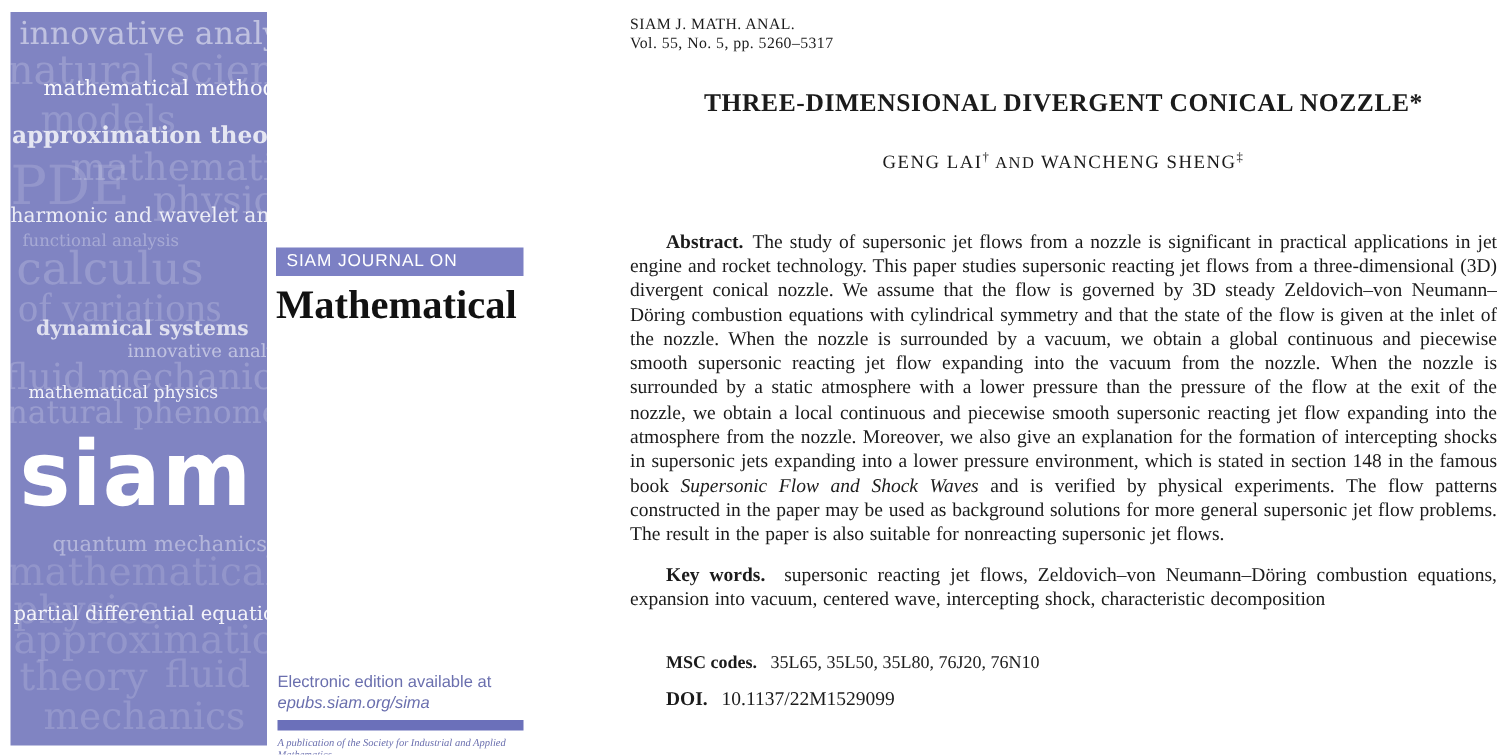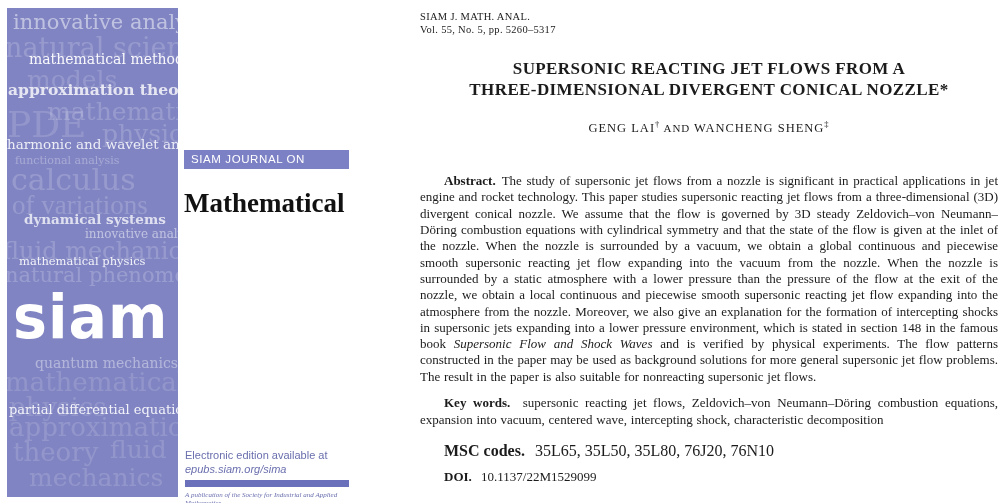--- a/index.html
+++ b/index.html
@@ -17,21 +17,21 @@
   }
   .siam-logo {
     position: absolute; left: 6px; top: 274px;
     font-family: "DejaVu Sans", sans-serif; font-weight: bold;
     font-size: 57px; letter-spacing: 1px; color: #ffffff;
     transform: scaleY(1.05); transform-origin: top left;
   }
 
   
   .banner {
-    position: absolute; left: 184px; top: 150px; width: 165px; height: 19px;
+    position: absolute; left: 184px; top: 165px; width: 165px; height: 19px;
     background: #7c80c4; color: #ffffff;
     font-family: "Liberation Sans", sans-serif; font-size: 11.5px;
     letter-spacing: 0.6px; line-height: 19px; padding-left: 7px;
   }
   .journal-title {
     position: absolute; left: 184px; top: 188px; width: 180px;
     font-family: "Liberation Serif", serif; font-weight: bold;
     font-size: 27px; line-height: 31px; color: #111111;
   }
   .eedition {
@@ -70,21 +70,21 @@
   .p-abstract {
     margin-top: 37px; font-size: 13px; line-height: 16.3px;
     text-align: justify; text-indent: 24px; word-spacing: 0.5px;
   }
   .lead { font-weight: bold; margin-right: 6px; }
   .italic { font-style: italic; }
   .p-keywords {
     margin-top: 10px; font-size: 13px; line-height: 16.5px;
     text-align: justify; text-indent: 24px; word-spacing: 0.5px;
   }
-  .p-msc { margin-top: 14px; font-size: 16px; text-indent: 24px; }
+  .p-msc { margin-top: 26px; font-size: 12px; text-indent: 24px; }
   .p-doi { margin-top: 9px; font-size: 13px; text-indent: 24px; }
 </style>
 </head>
 <body>
 
 <div class="cover">
   <div>
       <span class="cw" style="left: 6px; top: 4px; font-size: 21px; opacity: 0.5;">innovative analysis</span>
       <span class="cw" style="left: -2px; top: 26px; font-size: 27px; opacity: 0.18;">natural sciences</span>
       <span class="cw" style="left: 22px; top: 44px; font-size: 14px; opacity: 0.95;">mathematical methods</span>
@@ -132,21 +132,20 @@
 <div class="paper">
 
   <div class="p-header">
     <div class="p-ref">
       <div>SIAM J. MATH. ANAL.</div>
       <div>Vol. 55, No. 5, pp. 5260–5317</div>
     </div>
   </div>
 
   <div class="p-title">
-    <div>SUPERSONIC REACTING JET FLOWS FROM A</div>
     <div>THREE-DIMENSIONAL DIVERGENT CONICAL NOZZLE*</div>
   </div>
 
   <div class="p-authors"><span>GENG LAI</span><sup>†</sup><span class="and"> AND </span><span>WANCHENG SHENG</span><sup>‡</sup></div>
 
   <p class="p-abstract"><span class="lead">Abstract.</span><span>The study of supersonic jet flows from a nozzle is significant in practical applications in jet engine and rocket technology. This paper studies supersonic reacting jet flows from a three-dimensional (3D) divergent conical nozzle. We assume that the flow is governed by 3D steady Zeldovich–von Neumann–Döring combustion equations with cylindrical symmetry and that the state of the flow is given at the inlet of the nozzle. When the nozzle is surrounded by a vacuum, we obtain a global continuous and piecewise smooth supersonic reacting jet flow expanding into the vacuum from the nozzle. When the nozzle is surrounded by a static atmosphere with a lower pressure than the pressure of the flow at the exit of the nozzle, we obtain a local continuous and piecewise smooth supersonic reacting jet flow expanding into the atmosphere from the nozzle. Moreover, we also give an explanation for the formation of intercepting shocks in supersonic jets expanding into a lower pressure environment, which is stated in section 148 in the famous book </span><span class="italic">Supersonic Flow and Shock Waves</span><span> and is verified by physical experiments. The flow patterns constructed in the paper may be used as background solutions for more general supersonic jet flow problems. The result in the paper is also suitable for nonreacting supersonic jet flows.</span></p>
 
   <p class="p-keywords"><span class="lead">Key words.</span><span> supersonic reacting jet flows, Zeldovich–von Neumann–Döring combustion equations, expansion into vacuum, centered wave, intercepting shock, characteristic decomposition</span></p>
 
   <p class="p-msc"><span class="lead">MSC codes.</span><span> 35L65, 35L50, 35L80, 76J20, 76N10</span></p>

